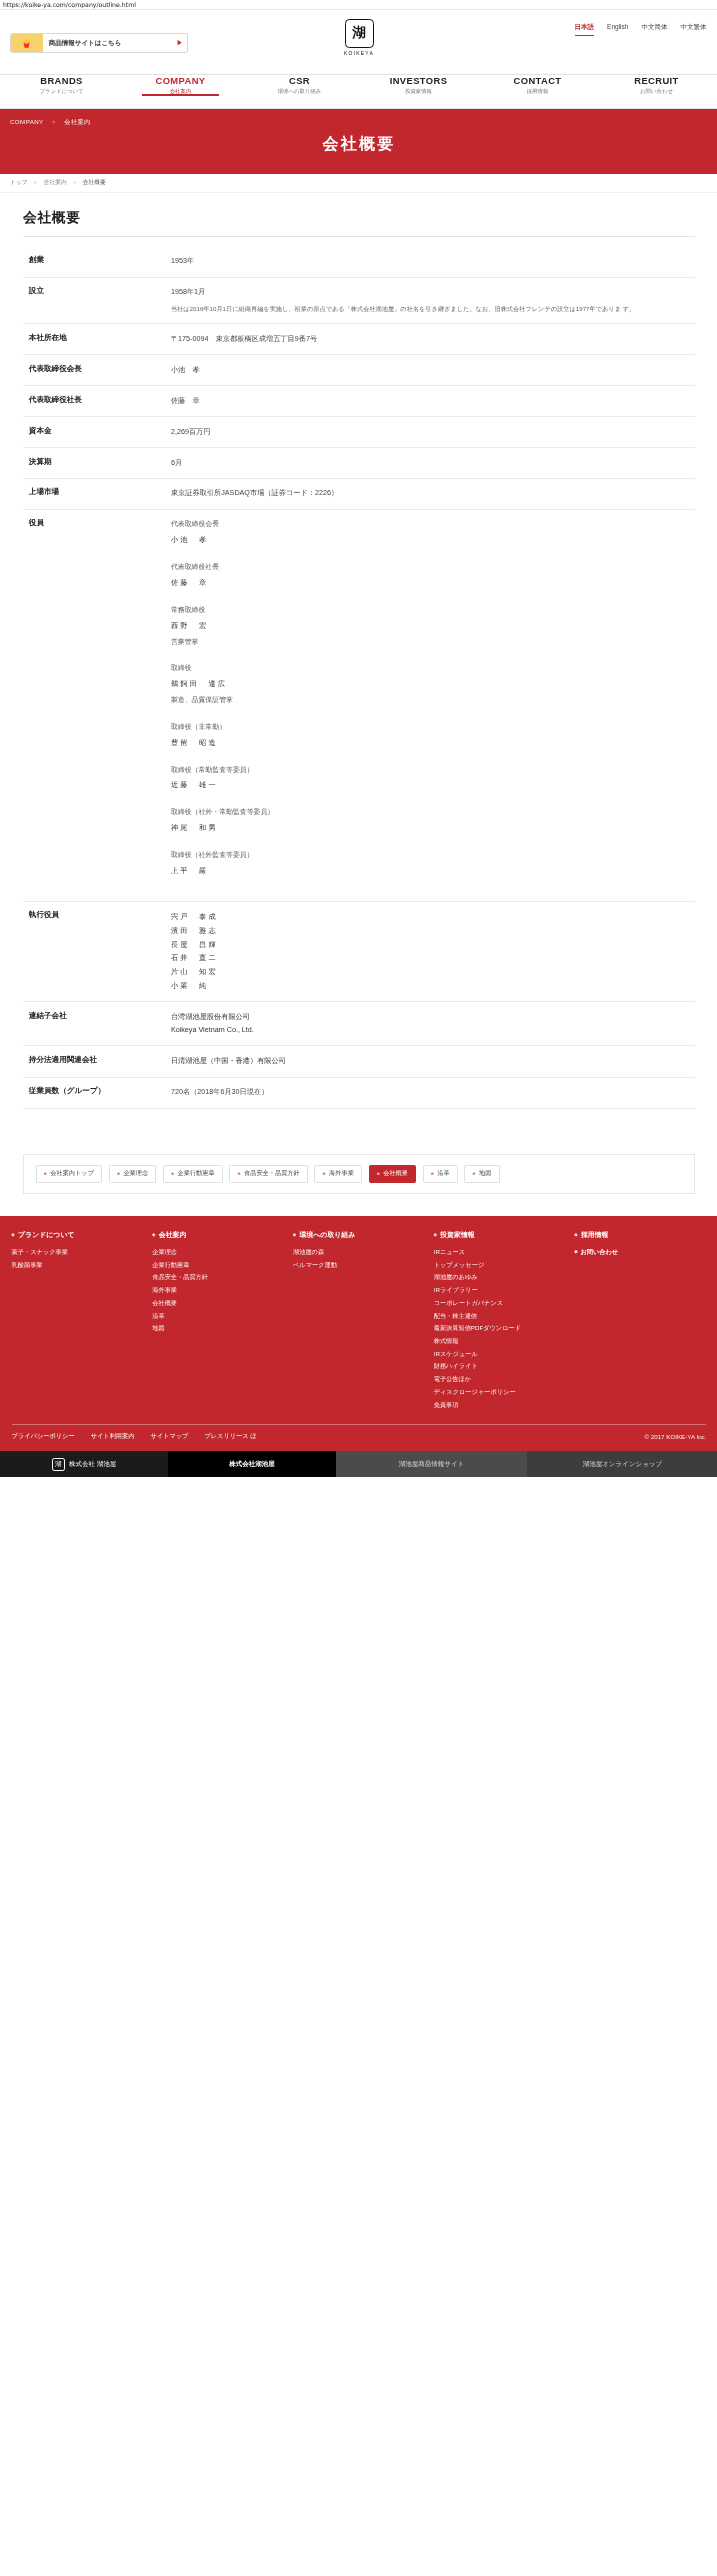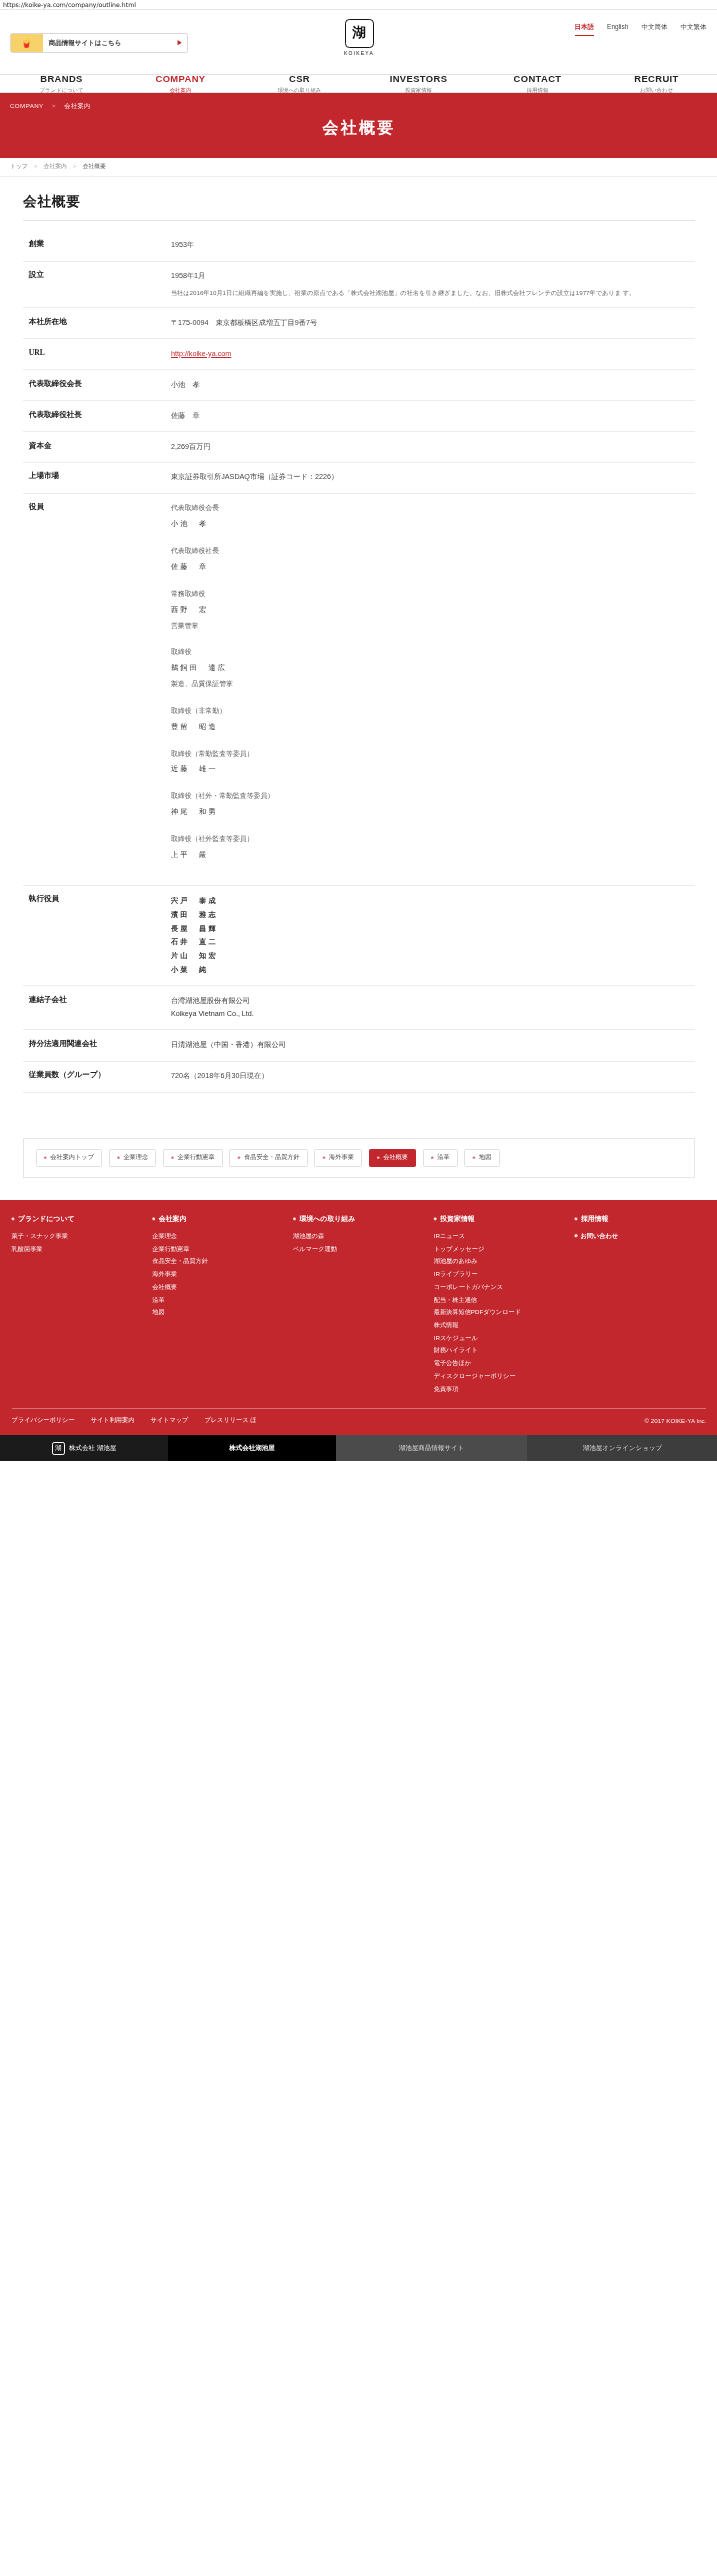--- a/index.html
+++ b/index.html
@@ -65,23 +65,23 @@
     font-family: "DejaVu Serif", serif;
   }
   .logo .name {
     margin-top: 2.2px; font-size: 5px; letter-spacing: 1.2px; color: #111;
   }
 
   
   .gnav {
     border-top: 0.7px solid #e2e2e2;
     border-bottom: 0.7px solid #e2e2e2;
-    height: 19px;
+    height: 35px;
     display: flex;
-    align-items: center;
+    align-items: flex-start;
     padding: 0 2px;
   }
   .gnav .item {
     flex: 1;
     display: flex; flex-direction: column; align-items: center; justify-content: center;
     position: relative;
     cursor: pointer;
   }
   .gnav .item .en { font-size: 9.4px; font-weight: bold; letter-spacing: 0.4px; color: #222; }
   .gnav .item .ja { font-size: 5.4px; color: #777; margin-top: 2.2px; }
@@ -134,21 +134,21 @@
     line-height: 1.75;
   }
   table.profile td .note { display: block; font-size: 6.2px; color: #666; line-height: 1.8; margin-top: 4.3px; }
   table.profile td a { color: #c1272d; text-decoration: underline; }
 
   .officer-group { margin-bottom: 14.5px; }
   .officer-group .role { font-size: 6.9px; color: #555; }
   .officer-group .nm { font-size: 7.2px; color: #333; margin-top: 3.6px; letter-spacing: 2.2px; }
   .officer-group .duty { font-size: 6.9px; color: #555; margin-top: 3.6px; }
 
-  .exec-list div { font-size: 7.2px; color: #333; letter-spacing: 2.2px; line-height: 1.9; font-weight: bold; }
+  .exec-list div { font-size: 7.2px; color: #333; letter-spacing: 2.2px; line-height: 1.9; }
   .sub-list div { font-size: 7.2px; color: #333; line-height: 1.8; }
 
   
   .localnav {
     margin: 16px 23px 22px;
     border: 0.7px solid #e6e6e6;
     padding: 10px 11.6px;
     display: flex; flex-wrap: wrap; gap: 6.5px;
   }
   .pill {
@@ -281,36 +281,34 @@
           <td>
             <span>1958年1月</span>
             <span class="note">当社は2016年10月1日に組織再編を実施し、祖業の原点である「株式会社湖池屋」の社名を引き継ぎました。なお、旧株式会社フレンテの設立は1977年でありま す。</span>
           </td>
         </tr>
         <tr>
           <th>本社所在地</th>
           <td>〒175-0094　東京都板橋区成増五丁目9番7号</td>
         </tr>
         <tr>
-          <th>URL</th>
-          <td>
-            <a href="#">http://koike-ya.com</a>
-          </td>
-        </tr>
-        <tr>
           <th>代表取締役会長</th>
           <td>小池　孝</td>
         </tr>
         <tr>
           <th>代表取締役社長</th>
           <td>佐藤　章</td>
         </tr>
         <tr>
           <th>資本金</th>
           <td>2,269百万円</td>
+        </tr>
+        <tr>
+          <th>決算期</th>
+          <td>6月</td>
         </tr>
         <tr>
           <th>上場市場</th>
           <td>東京証券取引所JASDAQ市場（証券コード：2226）</td>
         </tr>
 
         <tr>
           <th>役員</th>
           <td>
             <div class="officer-group">

